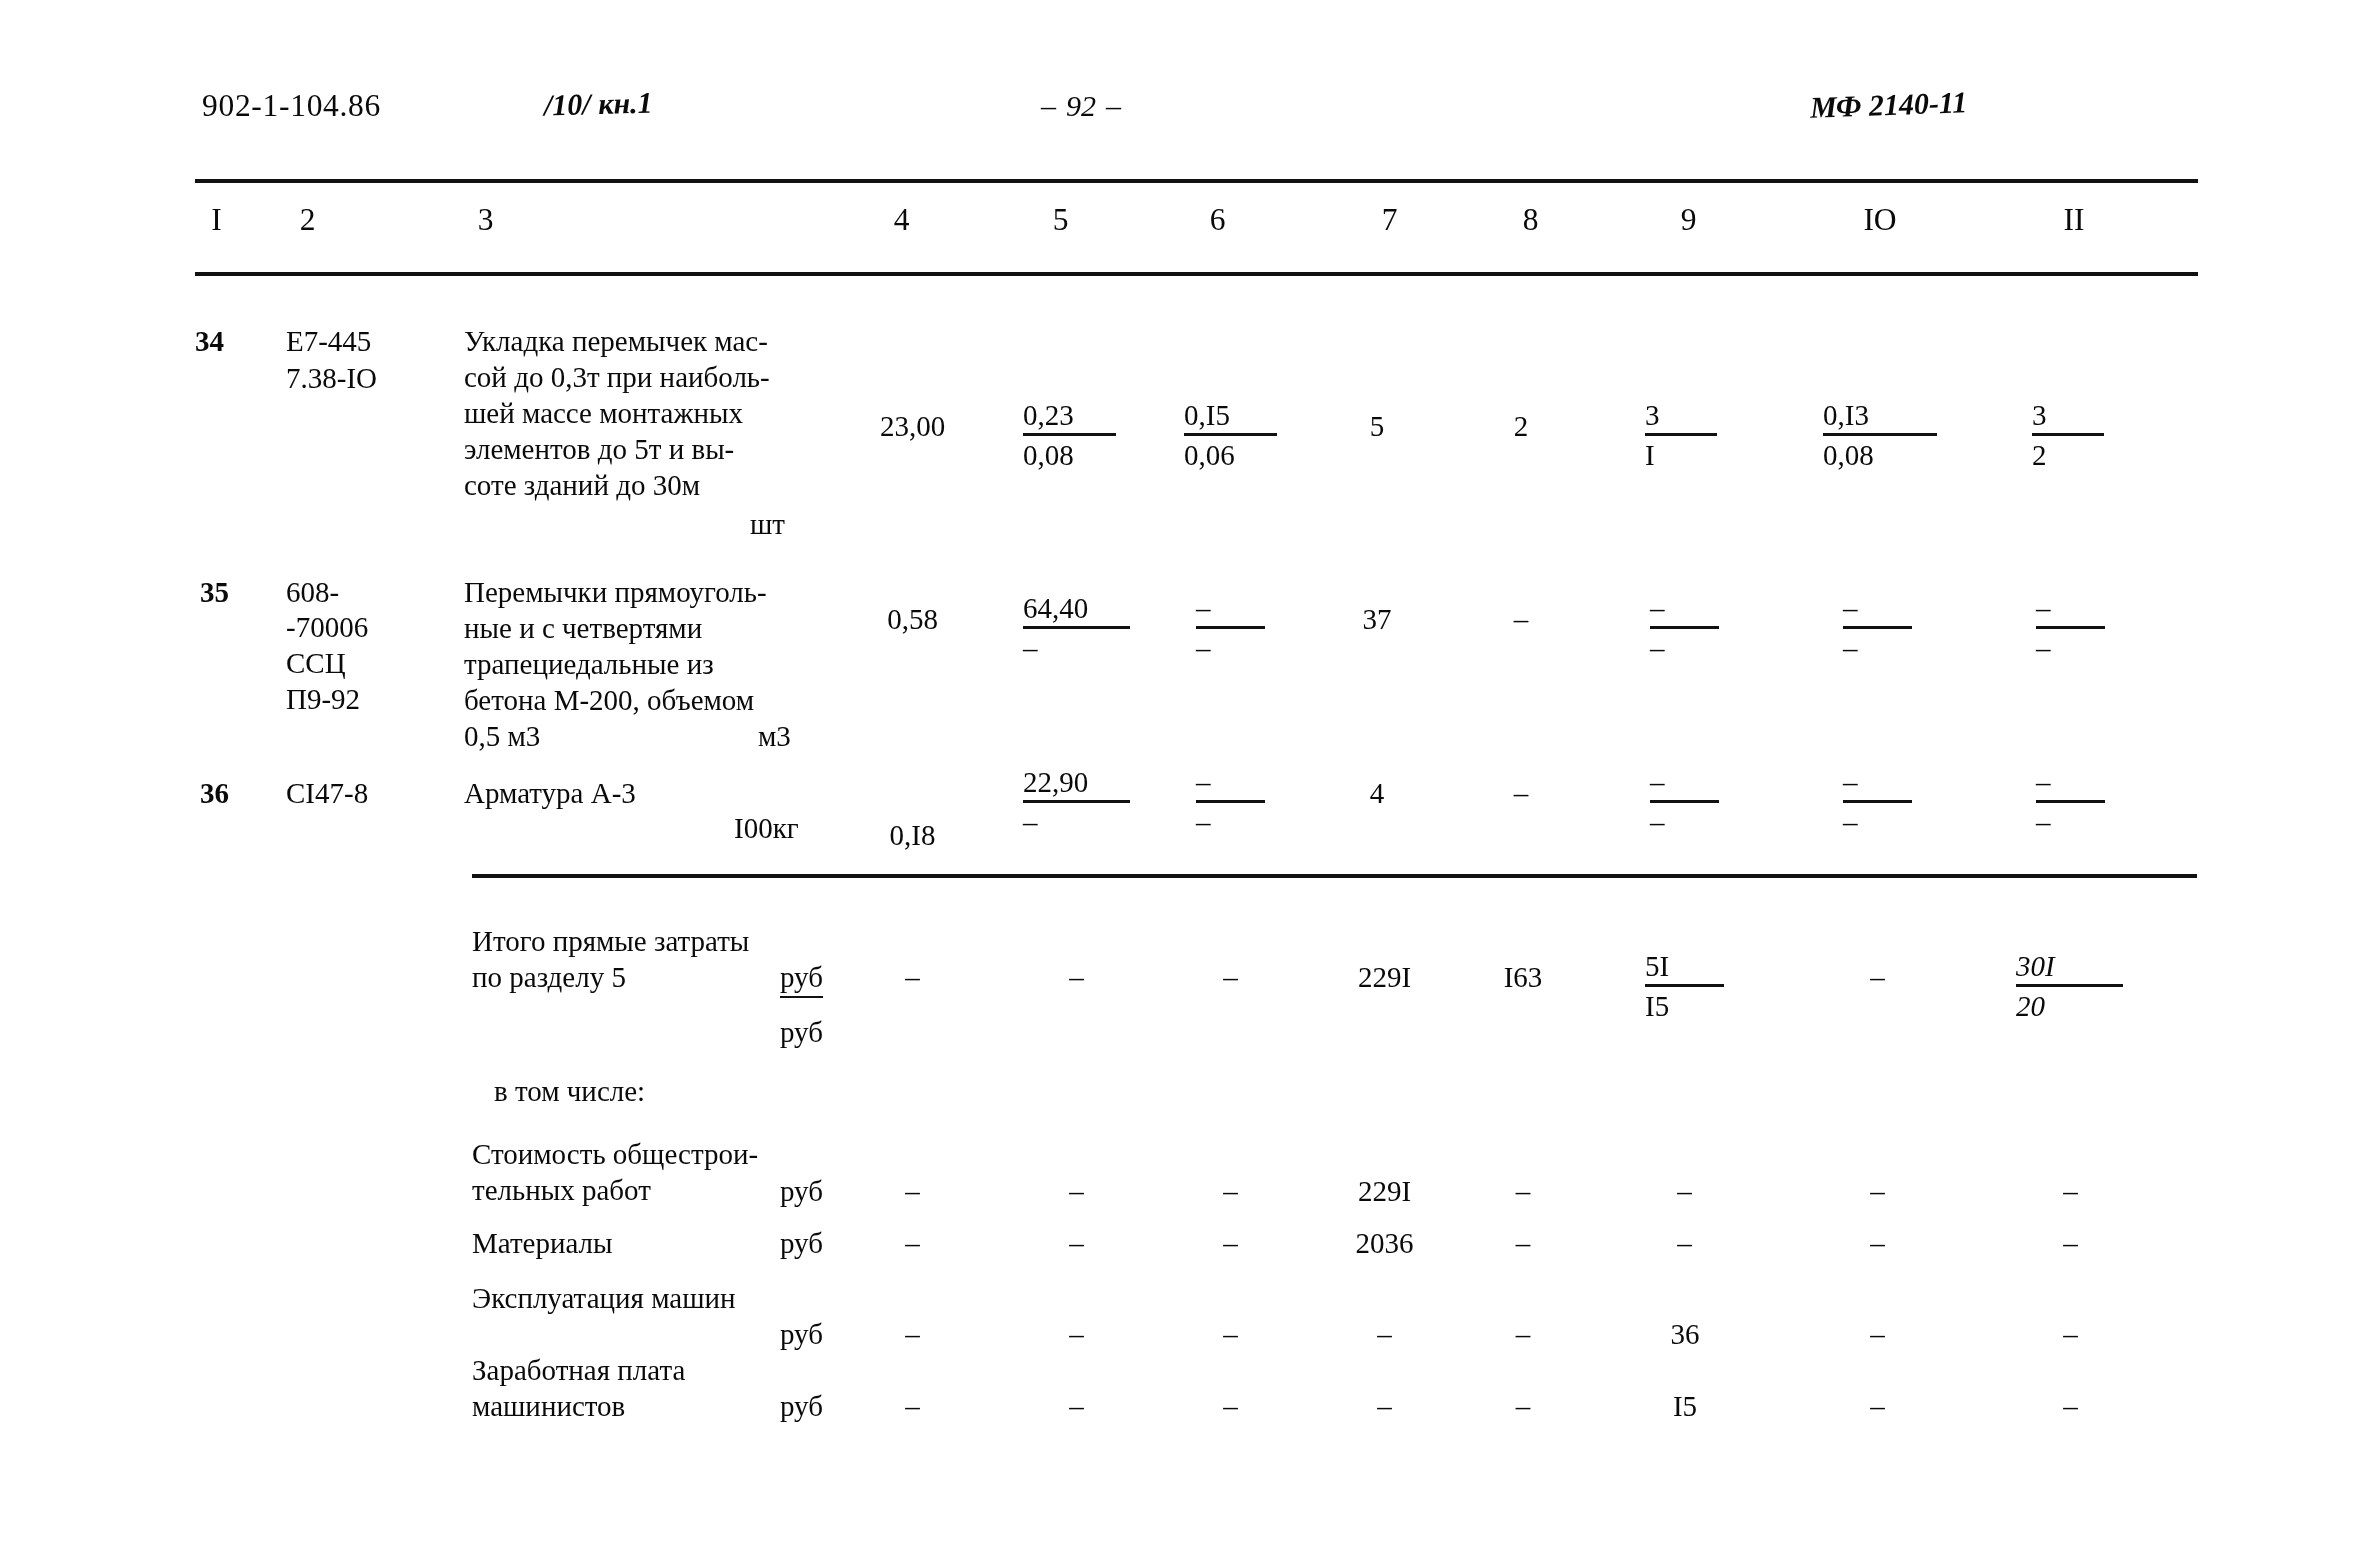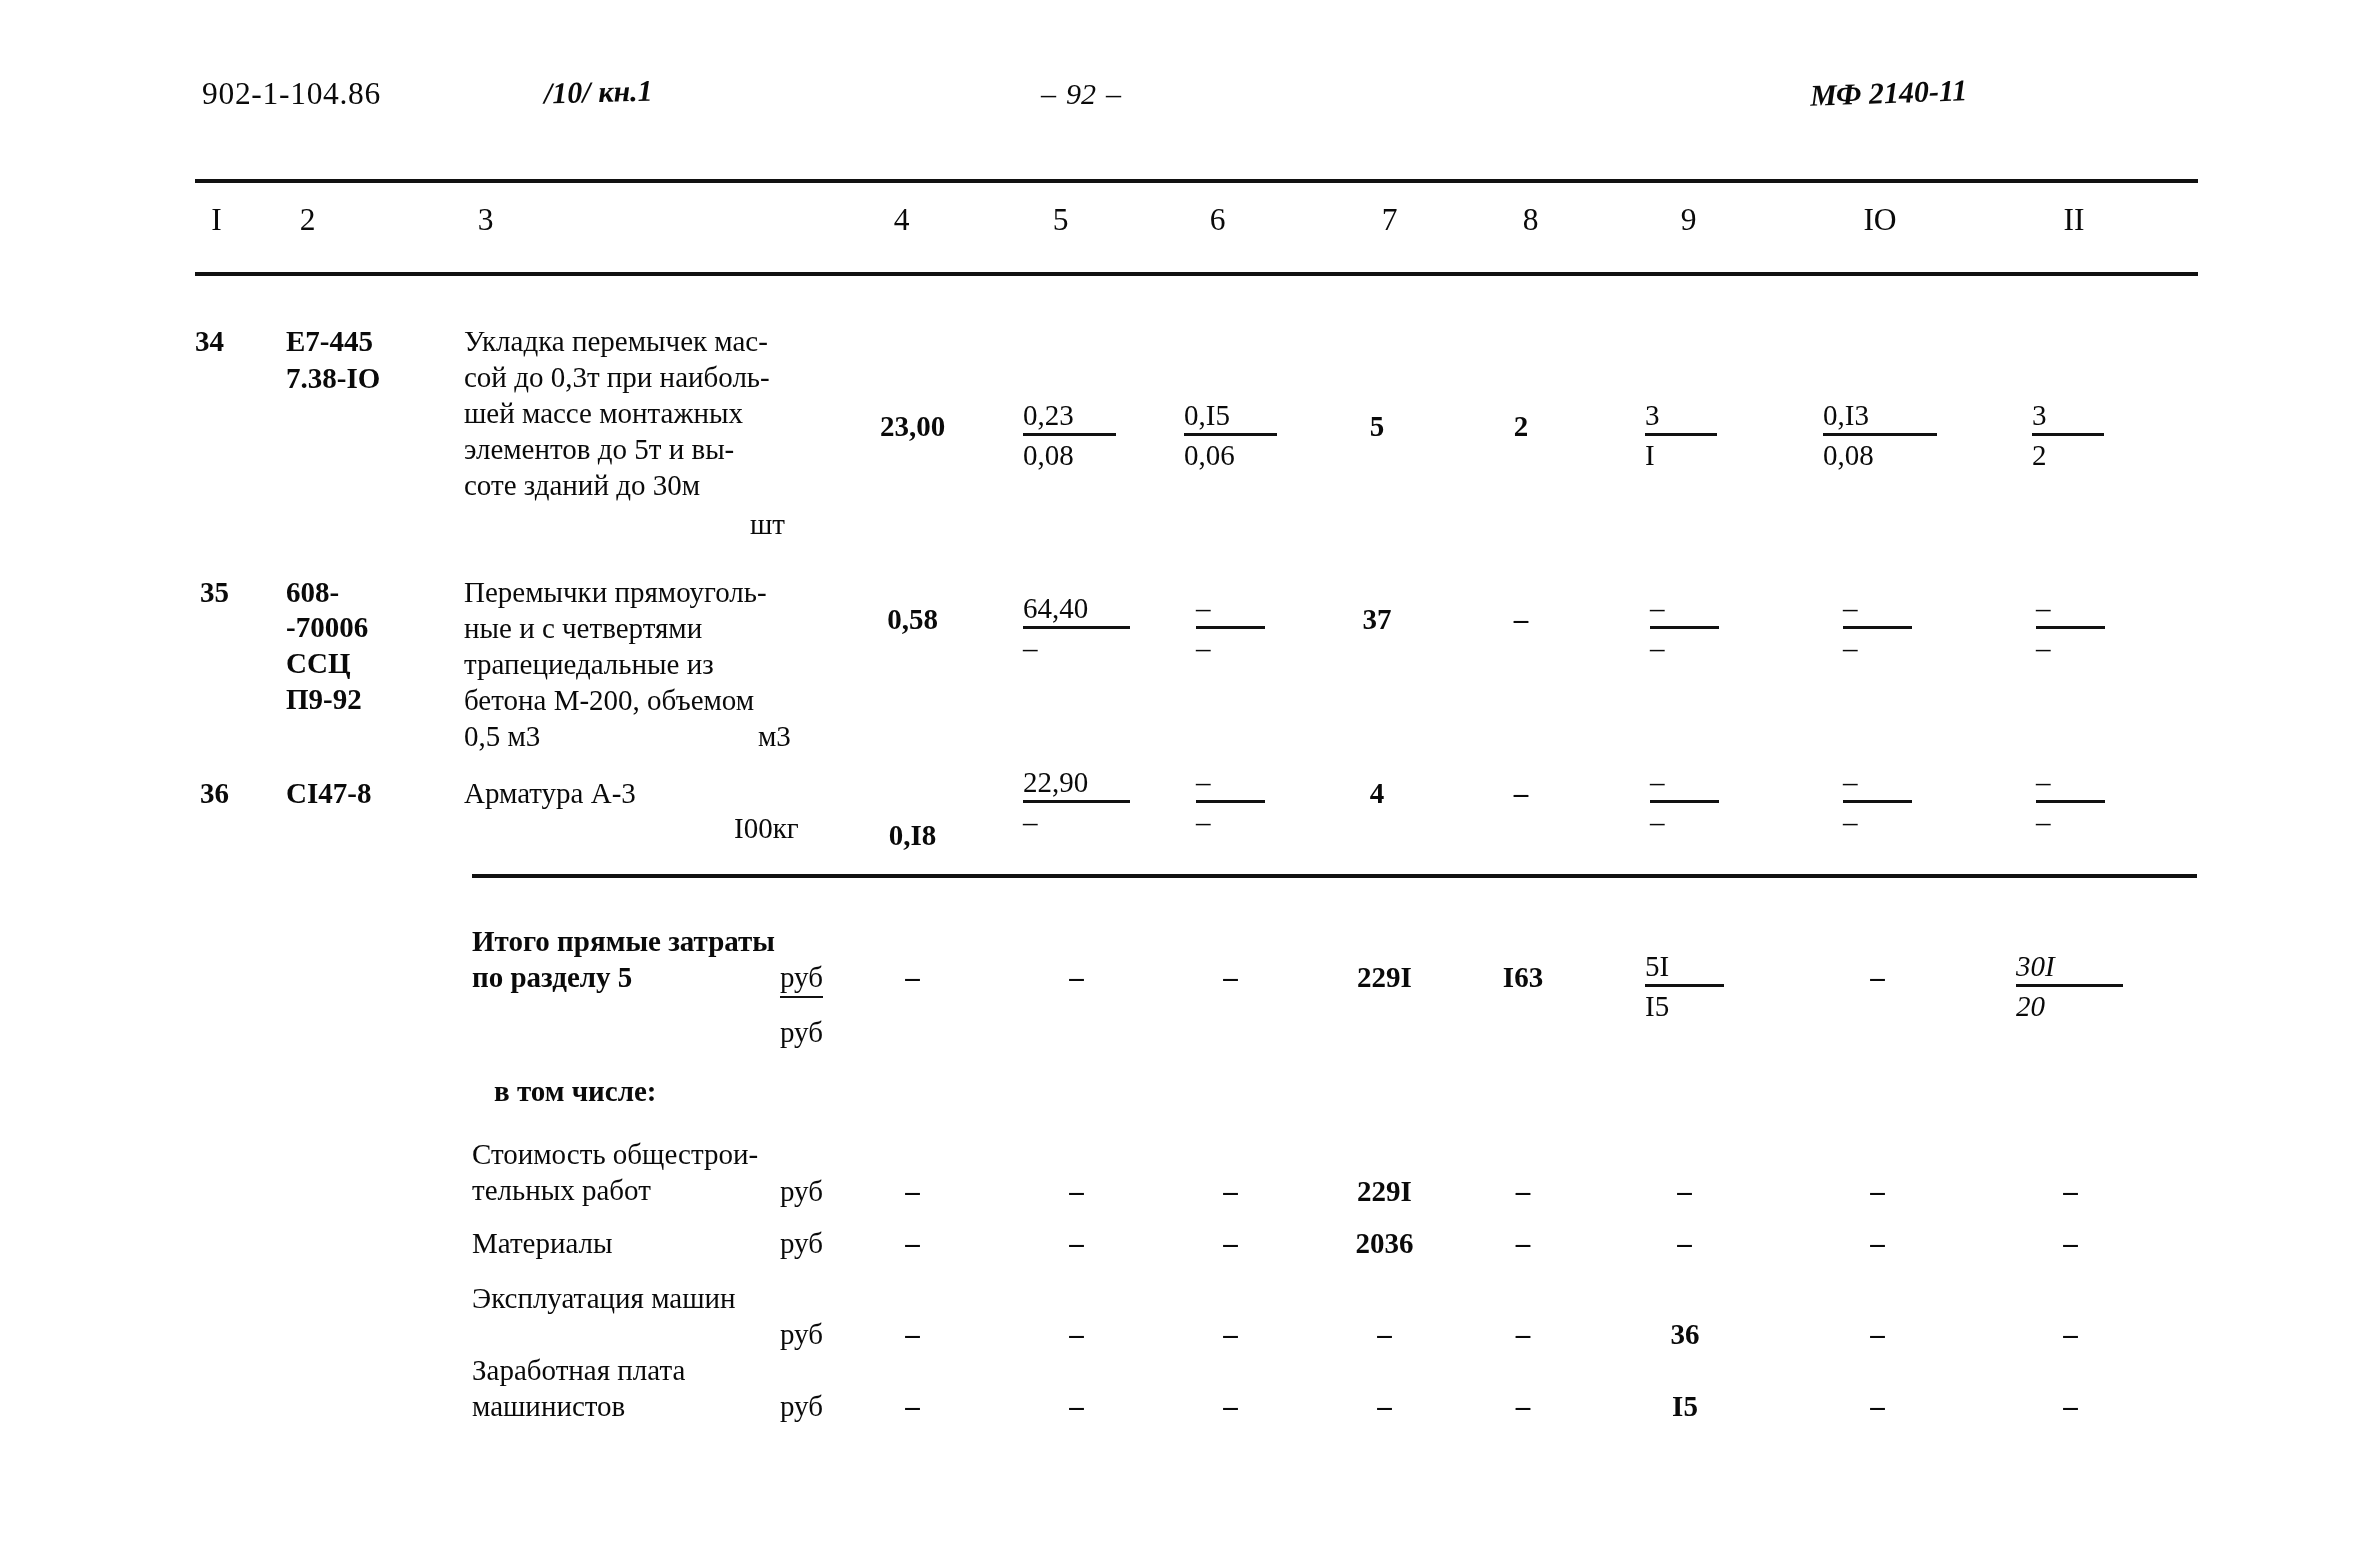--- a/index.html
+++ b/index.html
@@ -16,21 +16,21 @@
     overflow: hidden;
   }
   .page {
     position: absolute;
     inset: 0;
   }
 
   
   .hdr {
     position: absolute;
-    top: 76px;
+    top: 88px;
     left: 0;
     right: 0;
     height: 50px;
   }
   .hdr-doc {
     position: absolute;
     left: 202px;
     top: 0;
     font-size: 31.5px;
     letter-spacing: 0.7px;
@@ -102,21 +102,20 @@
     left: 0;
     top: 0;
     right: 0;
     bottom: 0;
     font-size: 29px;
     line-height: 36px;
   }
   .cell {
     position: absolute;
     white-space: pre;
-    font-weight: bold;
   }
   .c-center { text-align: center; }
 
   .desc {
     position: absolute;
     white-space: pre-line;
     line-height: 36px;
   }
 
   

